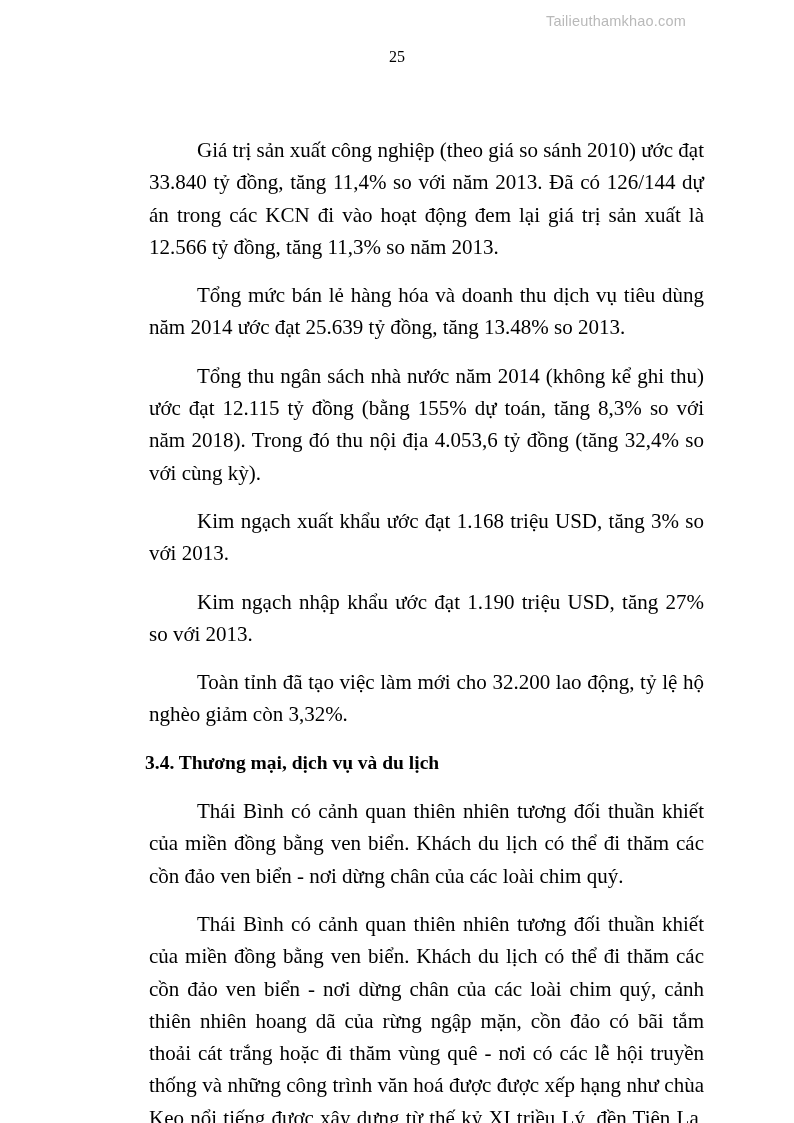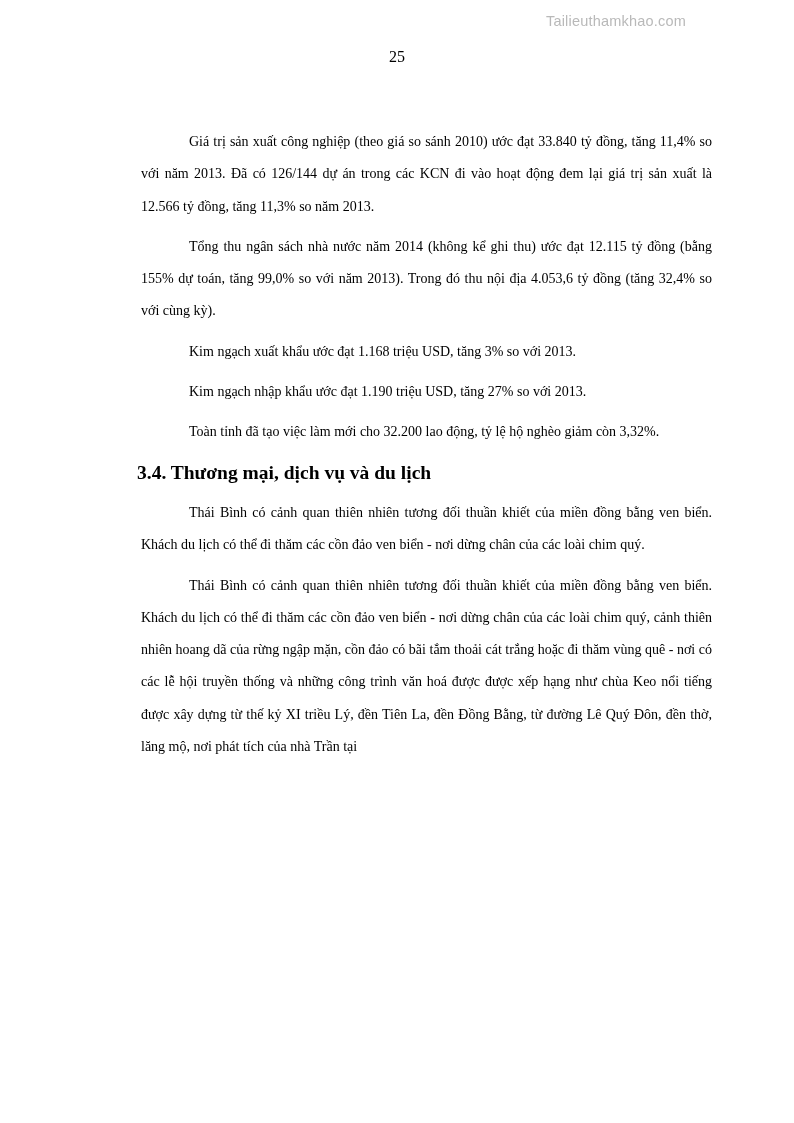--- a/index.html
+++ b/index.html
@@ -39,53 +39,54 @@
     font-size: 16px;
     line-height: 24px;
   }
   #content {
     position: absolute;
     left: 133px;
     top: 118px;
     width: 587px;
   }
   p.body-par {
-    margin: 8px;
+    margin: 16px;
     text-align: justify;
     text-justify: inter-word;
-    font-size: 14px;
+    font-size: 21px;
     line-height: 32.3px;
     text-indent: 48px;
     -webkit-hyphens: none;
     hyphens: none;
   }
   h3.section-heading {
-    margin: 4px;
+    margin: 12px;
     font-size: 19.5px;
     line-height: 32.3px;
     font-weight: bold;
     text-align: left;
     text-indent: 0;
   }
 </style>
 </head>
 <body>
 
 <div id="page">
 
   <div id="watermark">Tailieuthamkhao.com</div>
 
   <div id="page-number">25</div>
 
   <div id="content">
 
     <p class="body-par">Giá trị sản xuất công nghiệp (theo giá so sánh 2010) ước đạt 33.840 tỷ đồng, tăng 11,4% so với năm 2013. Đã có 126/144 dự án trong các KCN đi vào hoạt động đem lại giá trị sản xuất là 12.566 tỷ đồng, tăng 11,3% so năm 2013.</p>
 
+    <p class="body-par">Tổng mức bán lẻ hàng hóa và doanh thu dịch vụ tiêu dùng năm 2014 ước đạt 25.639 tỷ đồng, tăng 13.48% so 2013.</p>
 
-    <p class="body-par">Tổng thu ngân sách nhà nước năm 2014 (không kể ghi thu) ước đạt 12.115 tỷ đồng (bằng 155% dự toán, tăng 99,0% so với năm 2013). Trong đó thu nội địa 4.053,6 tỷ đồng (tăng 32,4% so với cùng kỳ).</p>
+    <p class="body-par">Tổng thu ngân sách nhà nước năm 2014 (không kể ghi thu) ước đạt 12.115 tỷ đồng (bằng 155% dự toán, tăng 8,3% so với năm 2018). Trong đó thu nội địa 4.053,6 tỷ đồng (tăng 32,4% so với cùng kỳ).</p>
 
 
     <p class="body-par">Kim ngạch xuất khẩu ước đạt 1.168 triệu USD, tăng 3% so với 2013.</p>
 
     <p class="body-par">Kim ngạch nhập khẩu ước đạt 1.190 triệu USD, tăng 27% so với 2013.</p>
 
     <p class="body-par">Toàn tỉnh đã tạo việc làm mới cho 32.200 lao động, tỷ lệ hộ nghèo giảm còn 3,32%.</p>
 
     <h3 class="section-heading">3.4. Thương mại, dịch vụ và du lịch</h3>
 

